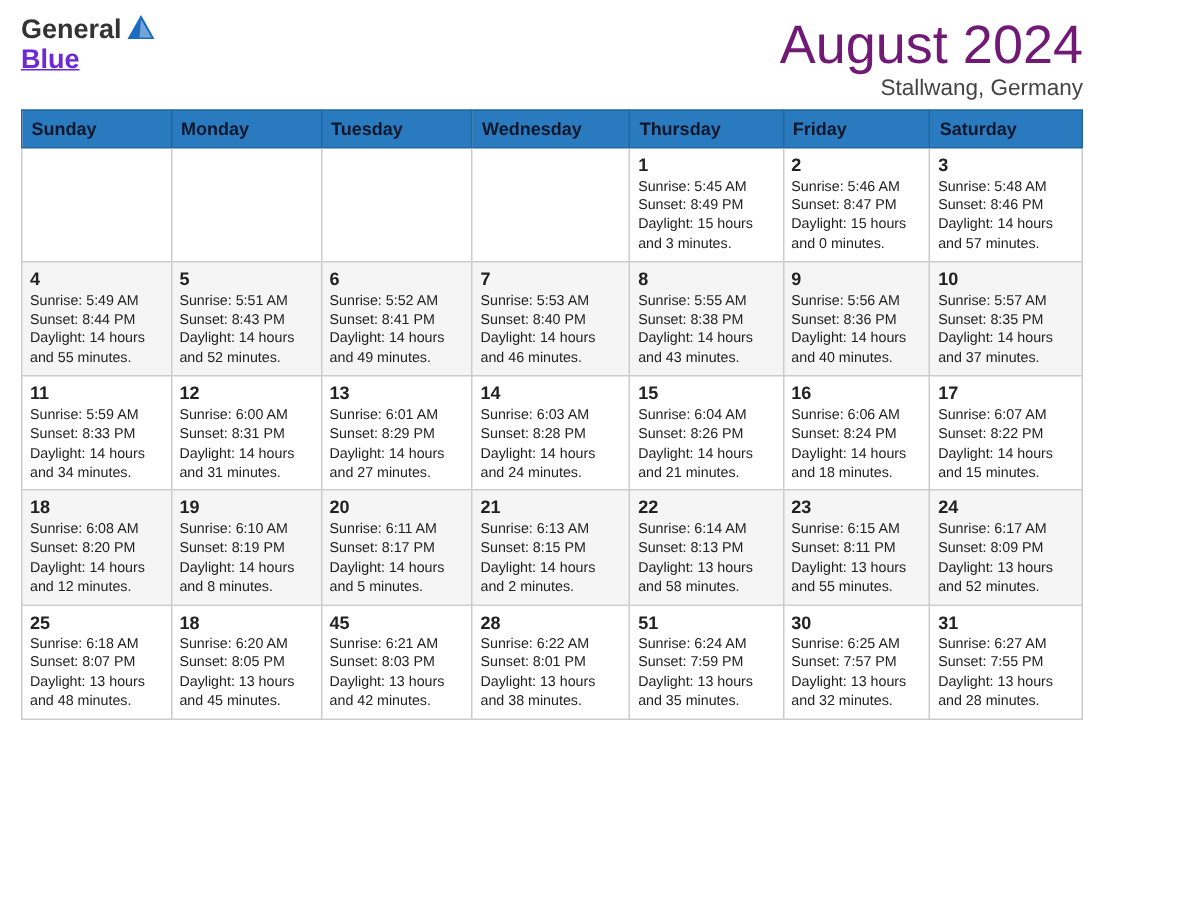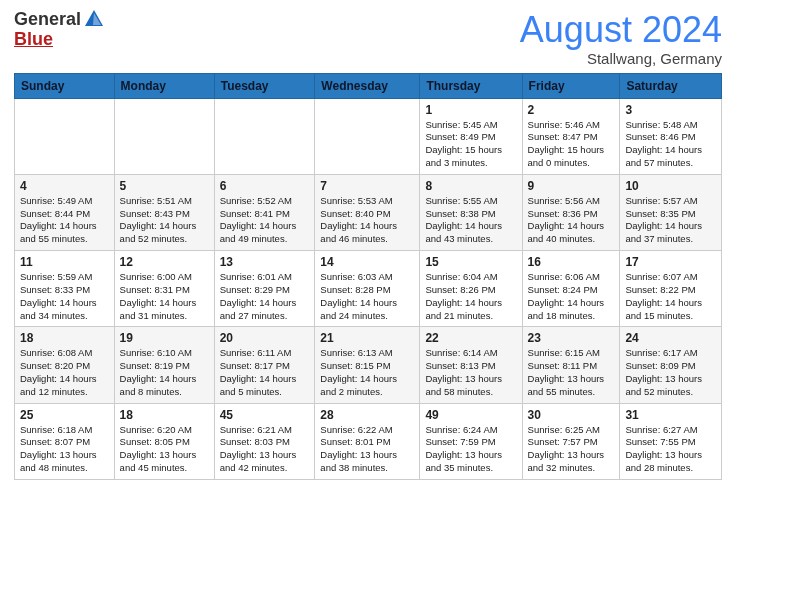--- a/index.html
+++ b/index.html
@@ -24,34 +24,34 @@
       display: flex;
       align-items: center;
       gap: 0px;
     }
     .logo-text {
       font-size: 18px;
       font-weight: bold;
       line-height: 1.1;
     }
     .logo-general { color: #333; }
-    .logo-blue { color: #b91c1c; text-decoration: underline; }
+    .logo-blue { color: #6d28d9; text-decoration: underline; }
     .logo-icon {
       width: 22px;
       height: 22px;
       margin-left: 2px;
       margin-top: -2px;
     }
     .title-block {
       text-align: right;
     }
     .month-year {
       font-size: 36px;
       font-weight: 300;
-      color: #3b82f6;
+      color: #701a75;
       line-height: 1.1;
     }
     .location {
       font-size: 15px;
       color: #444;
     }
     .calendar {
       width: 100%;
       border-collapse: collapse;
       border: 1px solid #ccc;
@@ -262,21 +262,21 @@
           </td>
           <td>
             <span class="day-number">45</span>
             <div class="day-info">Sunrise: 6:21 AM<br>Sunset: 8:03 PM<br>Daylight: 13 hours and 42 minutes.</div>
           </td>
           <td>
             <span class="day-number">28</span>
             <div class="day-info">Sunrise: 6:22 AM<br>Sunset: 8:01 PM<br>Daylight: 13 hours and 38 minutes.</div>
           </td>
           <td>
-            <span class="day-number">49</span>
+            <span class="day-number">51</span>
             <div class="day-info">Sunrise: 6:24 AM<br>Sunset: 7:59 PM<br>Daylight: 13 hours and 35 minutes.</div>
           </td>
           <td>
             <span class="day-number">30</span>
             <div class="day-info">Sunrise: 6:25 AM<br>Sunset: 7:57 PM<br>Daylight: 13 hours and 32 minutes.</div>
           </td>
           <td>
             <span class="day-number">31</span>
             <div class="day-info">Sunrise: 6:27 AM<br>Sunset: 7:55 PM<br>Daylight: 13 hours and 28 minutes.</div>
           </td>

